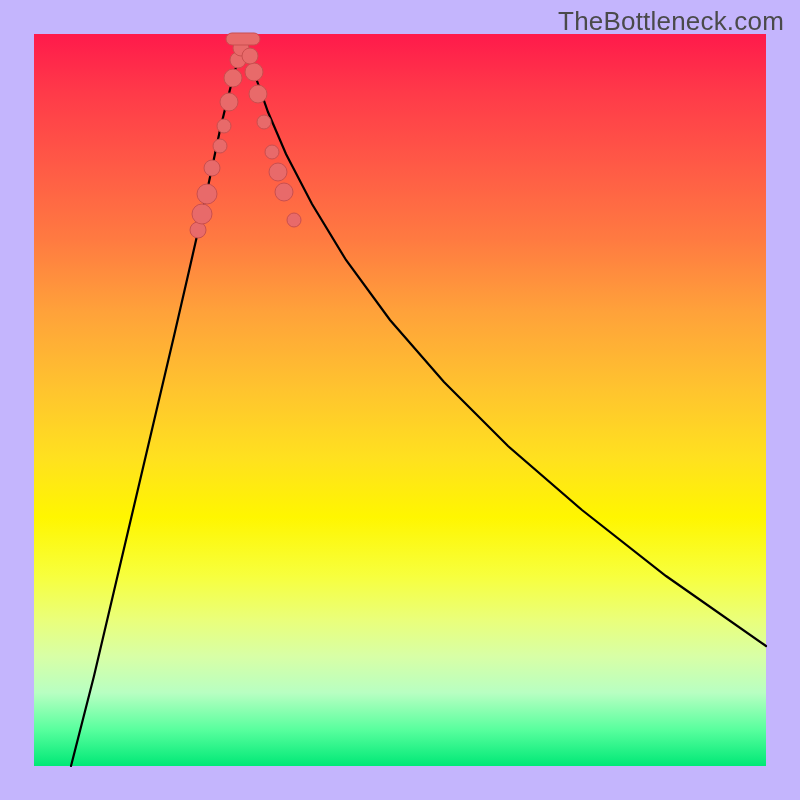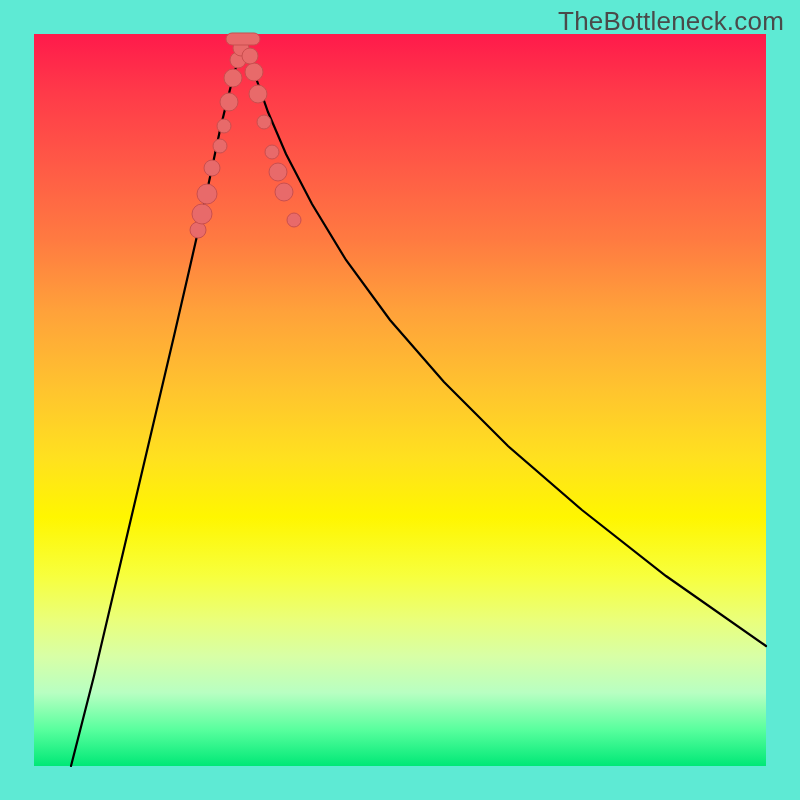--- a/index.html
+++ b/index.html
@@ -10,21 +10,21 @@
     overflow: hidden;
     background: #000;
     font-family: Arial, Helvetica, sans-serif;
   }
   .frame {
     position: absolute;
     top: 0;
     left: 0;
     width: 800px;
     height: 800px;
-    background: #5eead4;
+    background: #c4b5fd;
   }
   .plot-area {
     position: absolute;
     top: 34px;
     left: 34px;
     width: 732px;
     height: 732px;
     
     background: linear-gradient(
       to bottom,

